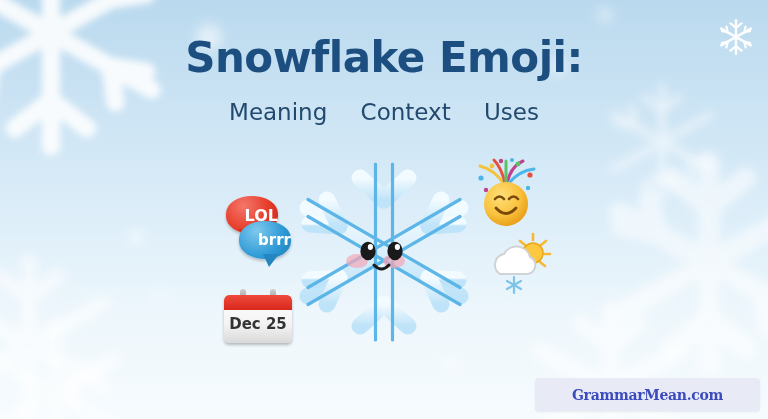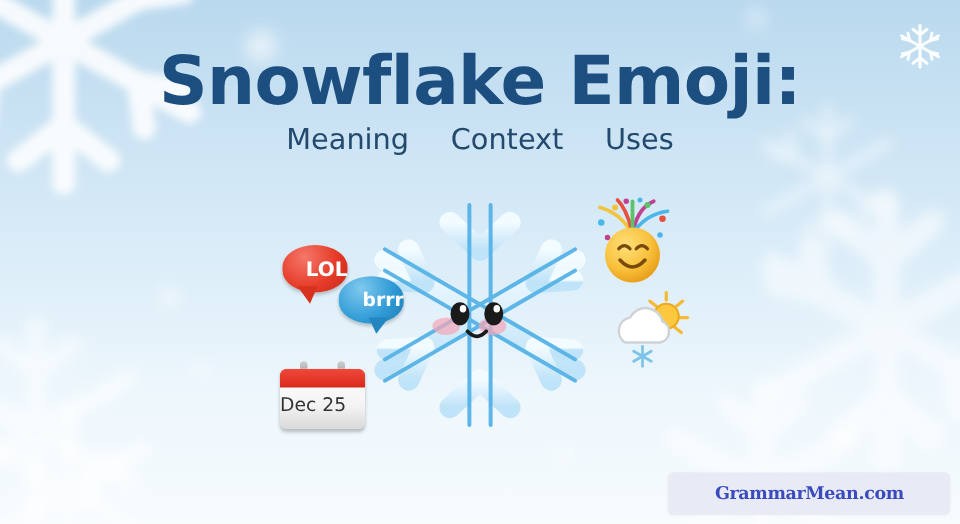--- a/index.html
+++ b/index.html
@@ -19,21 +19,21 @@
 
   .blurA{filter:blur(3.5px);opacity:.88;}
   .blurB{filter:blur(5px);opacity:.55;}
   .sharp{opacity:.95;}
 
   .bokeh{position:absolute;border-radius:50%;background:#ffffff;filter:blur(6px);pointer-events:none;}
 
   
   .title{
     position:absolute;left:0;right:0;top:33px;text-align:center;
-    font-size:54px;font-weight:bold;letter-spacing:-0.5px;
+    font-size:42px;font-weight:bold;letter-spacing:-0.5px;
     color:#1c4e80;
     font-family:"DejaVu Sans", sans-serif;
   }
   .subtitle{
     position:absolute;left:0;right:0;top:99px;text-align:center;
     font-size:23px;color:#234a6e;
     font-family:"DejaVu Sans", sans-serif;
   }
   .subtitle span{margin:16px 13px;}
 
@@ -53,21 +53,21 @@
   #lolBubble{
     left:0;top:0;width:52px;height:38px;font-size:16px;
     background:radial-gradient(circle at 34% 26%,#f4776a 0%,#e63b28 56%,#c9281a 100%);
   }
   #lolBubble .tail{
     bottom:-9px;left:12px;
     border-left:10px solid transparent;border-right:6px solid transparent;
     border-top:14px solid #d8321f;
   }
   #brrBubble{
-    left:45px;top:25px;width:52px;height:38px;font-size:15px;
+    left:13px;top:25px;width:52px;height:38px;font-size:15px;
     background:radial-gradient(circle at 34% 26%,#7fc9ee 0%,#2f9ad6 58%,#1f7cb4 100%);
   }
   #brrBubble .tail{
     bottom:-8px;right:12px;
     border-right:10px solid transparent;border-left:6px solid transparent;
     border-top:13px solid #2486c1;
   }
 
   
   #calendar{position:absolute;left:224px;top:289px;width:68px;height:54px;}
@@ -75,22 +75,22 @@
     position:absolute;left:0;top:6px;width:68px;height:48px;border-radius:5px;
     background:linear-gradient(180deg,#ffffff 0%,#f3f3f3 62%,#d9d9d9 100%);
     box-shadow:0 2px 3px rgba(0,0,0,.25);overflow:hidden;
   }
   .cal-top{
     position:absolute;left:0;top:0;width:68px;height:15px;
     border-radius:5px 5px 0 0;
     background:linear-gradient(180deg,#ef4a3c 0%,#d8291b 100%);
   }
   .cal-date{
-    position:absolute;left:0;right:0;top:20px;text-align:left;
-    font-size:15px;font-weight:normal;color:#333;font-family:"DejaVu Sans", sans-serif;
+    position:absolute;left:0;right:0;top:20px;text-align:center;
+    font-size:15px;font-weight:bold;color:#333;font-family:"DejaVu Sans", sans-serif;
   }
   .ring{
     position:absolute;top:0px;width:6px;height:15px;border-radius:3px;
     background:linear-gradient(180deg,#cfcfcf,#8e8e8e);
   }
 
   
   #party{position:absolute;left:468px;top:156px;width:76px;height:74px;}
   #weather{position:absolute;left:478px;top:232px;width:76px;height:66px;}
   #dict{position:absolute;left:468px;top:288px;width:82px;height:56px;}

